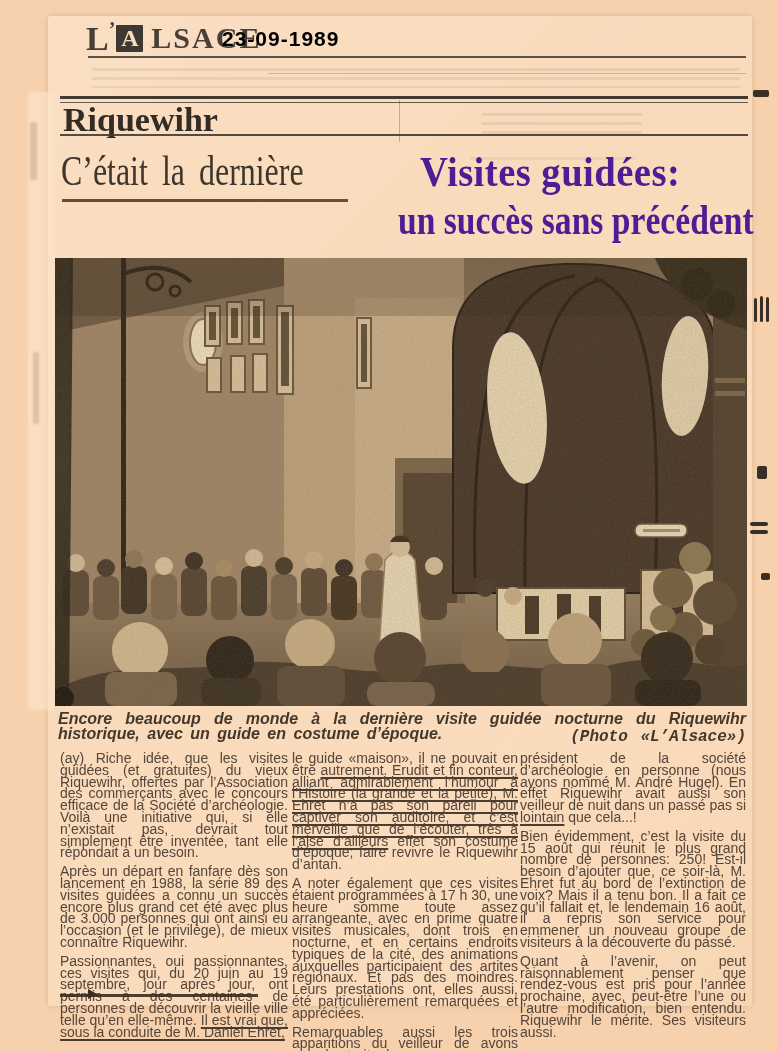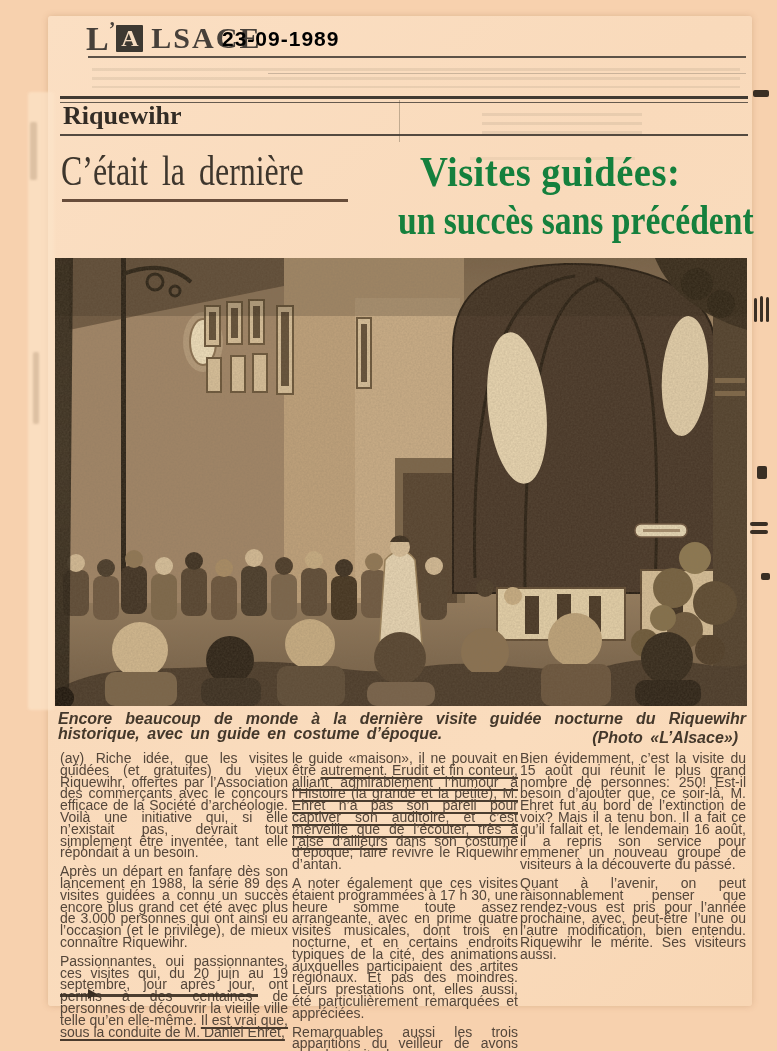--- a/index.html
+++ b/index.html
@@ -44,41 +44,41 @@
   .r-headline{left:62px;top:199px;width:286px;height:3px;background:#4d3423;opacity:.85;}
 
   
   .ghost{position:absolute;
     background:repeating-linear-gradient(180deg,rgba(100,92,70,0) 0 6px,rgba(100,92,70,.20) 6px 9px);
     filter:blur(.7px);opacity:.55;}
   .ghost-vline{position:absolute;left:399px;top:100px;width:1px;height:42px;
     background:rgba(90,80,60,.35);}
 
   .kicker{position:absolute;left:63px;top:101px;
-    font-family:"Liberation Serif",serif;font-weight:bold;font-size:26px;color:#332c25;}
+    font-family:"Liberation Serif",serif;font-weight:bold;font-size:34px;color:#332c25;}
 
   .headline-left{position:absolute;left:61px;top:147px;white-space:nowrap;
     font-family:"Liberation Serif",serif;font-size:42px;color:#3e362d;
     word-spacing:8px;transform:scaleX(.76);transform-origin:left top;}
   .headline-right{position:absolute;left:398px;top:148px;width:370px;
-    font-family:"Liberation Serif",serif;font-weight:bold;color:#15803d;line-height:48px;}
+    font-family:"Liberation Serif",serif;font-weight:bold;color:#4c1d95;line-height:48px;}
   .hr1{font-size:42px;letter-spacing:.5px;white-space:nowrap;transform:scaleX(.92);transform-origin:left top;margin-left:22px;}
   .hr2{font-size:42px;white-space:nowrap;transform:scaleX(.80);transform-origin:left top;}
 
   
   .photo{position:absolute;left:55px;top:258px;width:692px;height:448px;
     background:#b69876;overflow:hidden;}
   .photo svg{display:block;}
 
   
   .caption-wrap{position:absolute;left:58px;top:711px;width:688px;height:34px;
     font-size:16px;line-height:15px;font-weight:bold;font-style:italic;
     color:#44382b;text-align:justify;word-spacing:3px;}
-  .credit{position:absolute;right:8px;bottom:0;font-weight:bold;font-style:italic;
-    color:#44382b;background:transparent;}
+  .credit{position:absolute;right:0;bottom:0;font-weight:bold;font-style:italic;
+    color:#44382b;background:transparent;font-family:Liberation Mono, monospace;}
 
   
   .col{position:absolute;top:753px;width:228px;
     font-size:14px;line-height:11.8px;color:#54463a;text-align:justify;}
   .col p{margin:0 0 7px 0;}
   .col1{left:60px;}
   .col2{left:292px;width:226px;}
   .col3{left:520px;width:226px;}
   .marked{
     text-decoration:underline;
@@ -296,26 +296,27 @@
     <span class="credit">(Photo «L’Alsace»)</span>
   </div>
 
   <div class="col col1">
     <p>(ay) Riche idée, que les visites guidées (et gratuites) du vieux Riquewihr, offertes par l’Association des commerçants avec le concours efficace de la Société d’archéologie. Voilà une initiative qui, si elle n’existait pas, devrait tout simplement être inventée, tant elle répondait à un besoin.</p>
     <p>Après un départ en fanfare dès son lancement en 1988, la série 89 des visites guidées a connu un succès encore plus grand cet été avec plus de 3.000 personnes qui ont ainsi eu l’occasion (et le privilège), de mieux connaître Riquewihr.</p>
     <p><span>Passionnantes, oui passionnantes, ces visites qui, du 20 juin au 19 septembre, jour après jour, ont permis à des centaines de personnes de découvrir la vieille ville telle qu’en elle-même. </span><span class="marked">Il est vrai que, sous la conduite de M. Daniel Ehret,</span></p>
   </div>
 
   <div class="col col2">
-    <p><span>le guide «maison», il ne pouvait en être </span><span class="marked">autrement. Erudit et fin conteur, alliant admirablement l’humour à l’Histoire (la grande et la petite), M. Ehret n’a pas son pareil pour captiver son auditoire, et c’est merveille que de l’écouter, très à l’aise d’ailleurs</span><span> dans son costume d’époque; faire revivre le Riquewihr d’antan.</span></p>
+    <p><span>le guide «maison», il ne pouvait en être </span><span class="marked">autrement. Erudit et fin conteur, alliant admirablement l’humour à l’Histoire (la grande et la petite), M. Ehret n’a pas son pareil pour captiver son auditoire, et c’est merveille que de l’écouter, très à l’aise d’ailleurs</span><span> effet son costume d’époque; faire revivre le Riquewihr d’antan.</span></p>
     <p>A noter également que ces visites étaient programmées à 17 h 30, une heure somme toute assez arrangeante, avec en prime quatre visites musicales, dont trois en nocturne, et en certains endroits typiques de la cité, des animations auxquelles participaient des artites régionaux. Et pas des moindres. Leurs prestations ont, elles aussi, été particulièrement remarquées et appréciées.</p>
     <p>Remarquables aussi les trois apparitions du veilleur de avons sous les traits du</p>
   </div>
 
   <div class="col col3">
+    <p><span>président de la société d’archéologie en personne (nous avons nommé M. André Hugel). En effet Riquewihr avait aussi son veilleur de nuit dans un passé pas si </span><span class="marked">lointain</span><span> que cela...!</span></p>
     <p>Bien évidemment, c’est la visite du 15 août qui réunit le plus grand nombre de personnes: 250! Est-il besoin d’ajouter que, ce soir-là, M. Ehret fut au bord de l’extinction de voix? Mais il a tenu bon. Il a fait ce qu’il fallait et, le lendemain 16 août, il a repris son service pour emmener un nouveau groupe de visiteurs à la découverte du passé.</p>
     <p>Quant à l’avenir, on peut raisonnablement penser que rendez-vous est pris pour l’année prochaine, avec, peut-être l’une ou l’autre modification, bien entendu. Riquewihr le mérite. Ses visiteurs aussi.</p>
   </div>
 
   <div class="pen-line"></div>
   <div class="pen-arrow"></div>
 
   <div class="smudge" style="left:753px;top:90px;width:16px;height:7px;"></div>
   <div class="smudge" style="left:754px;top:298px;width:3px;height:24px;"></div>
   <div class="smudge" style="left:760px;top:296px;width:3px;height:26px;"></div>

